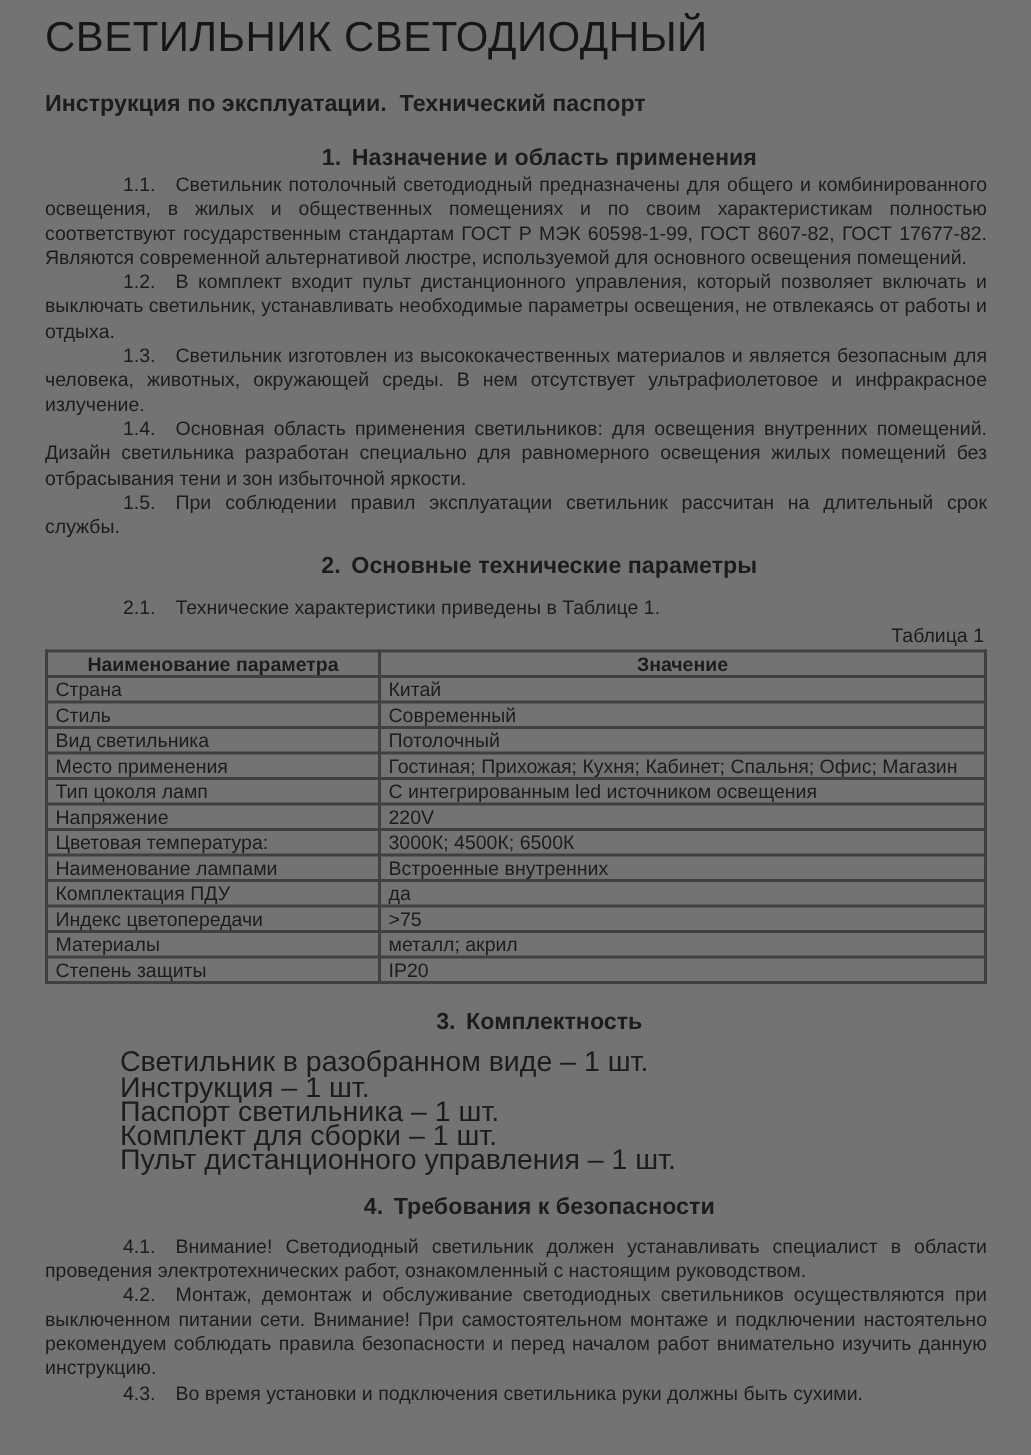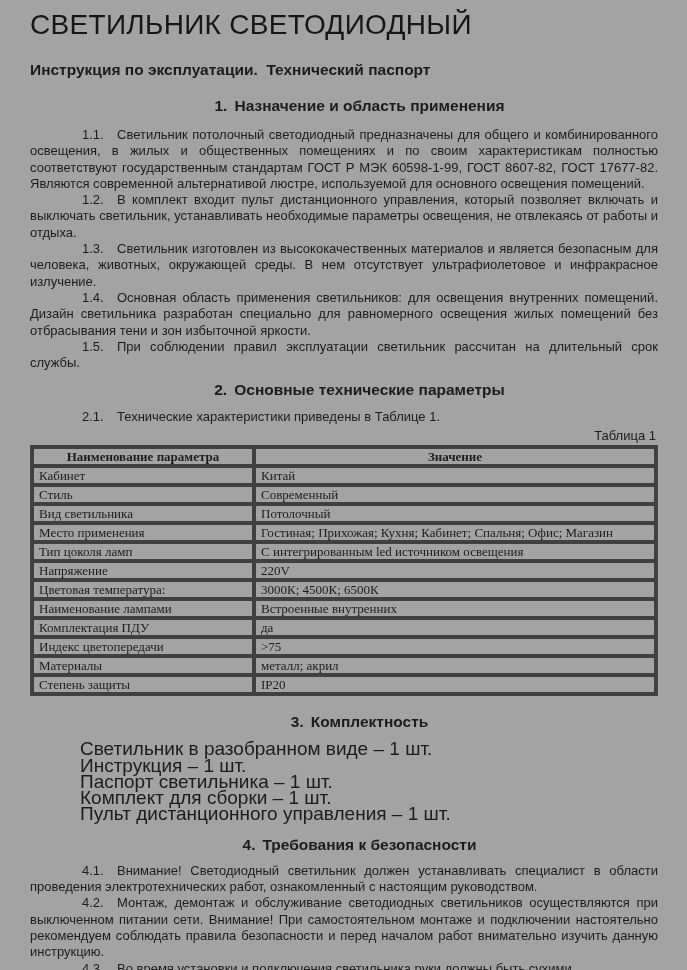--- a/index.html
+++ b/index.html
@@ -2,21 +2,21 @@
 <html lang="ru"><head>
 <meta charset="utf-8">
 <style>
   html, body { margin: 0; padding: 0; background: #fff; }
   .page {
     position: relative;
     width: 687px;
     height: 970px;
     box-sizing: border-box;
     padding: 8px 29px 0 30px;
-    background: #a3a3a3;
+    background: #737373;
     overflow: hidden;
     font-family: "Liberation Sans", sans-serif;
     color: #1c1c1c;
   }
   .doc-title {
     margin: 0;
     font-size: 28px;
     font-weight: 400;
     line-height: 33px;
     letter-spacing: 0.3px;
@@ -34,21 +34,21 @@
     font-weight: 700;
     line-height: 19px;
     padding-left: 24px;
     text-align: center;
   }
   .sec-num { display: inline-block; width: 27px; }
   .mt-s1 { margin-top: 17px; }
   .mt-s2 { margin-top: 9px; }
   .mt-s3 { margin-top: 16px; }
   .mt-s4 { margin-top: 12px; }
-  .paras { margin-top: 12px; }
+  .paras { }
   .paras-tight { margin-top: 10px; }
   .paras-s4 { margin-top: 9px; }
   .para {
     margin: 0;
     font-size: 13px;
     line-height: 16.3px;
     text-align: justify;
     text-indent: 52px;
   }
   .pnum { display: inline-block; width: 35px; text-indent: 0; }
@@ -57,28 +57,27 @@
     font-size: 13px;
     line-height: 16.5px;
     text-align: right;
   }
   table.spec {
     width: 100%;
     border-collapse: collapse;
     table-layout: fixed;
   }
   table.spec th, table.spec td {
-    border: 4px solid #404040;
+    border: 2px solid #404040;
     font-size: 13px;
     line-height: 15px;
     height: 15px;
     padding: 0 5px;
     overflow: hidden;
     white-space: nowrap;
-    font-family: Liberation Serif, serif;
   }
   table.spec th { font-weight: 700; text-align: center; }
   table.spec td { text-align: left; }
   col.c1 { width: 222px; }
   .kit-list { margin-top: 10px; padding-left: 50px; }
   .kit-item { font-size: 19px; line-height: 16.3px; }
 </style>
 </head>
 <body>
 
@@ -111,21 +110,21 @@
     <colgroup>
         <col class="c1">
         <col>
       </colgroup>
     <tbody>
         <tr>
       <th>Наименование параметра</th>
       <th>Значение</th>
     </tr>
     <tr>
-          <td>Кабинет</td>
+          <td>Страна</td>
           <td>Китай</td>
         </tr>
     <tr>
           <td>Стиль</td>
           <td>Современный</td>
         </tr>
     <tr>
           <td>Вид светильника</td>
           <td>Потолочный</td>
         </tr>

